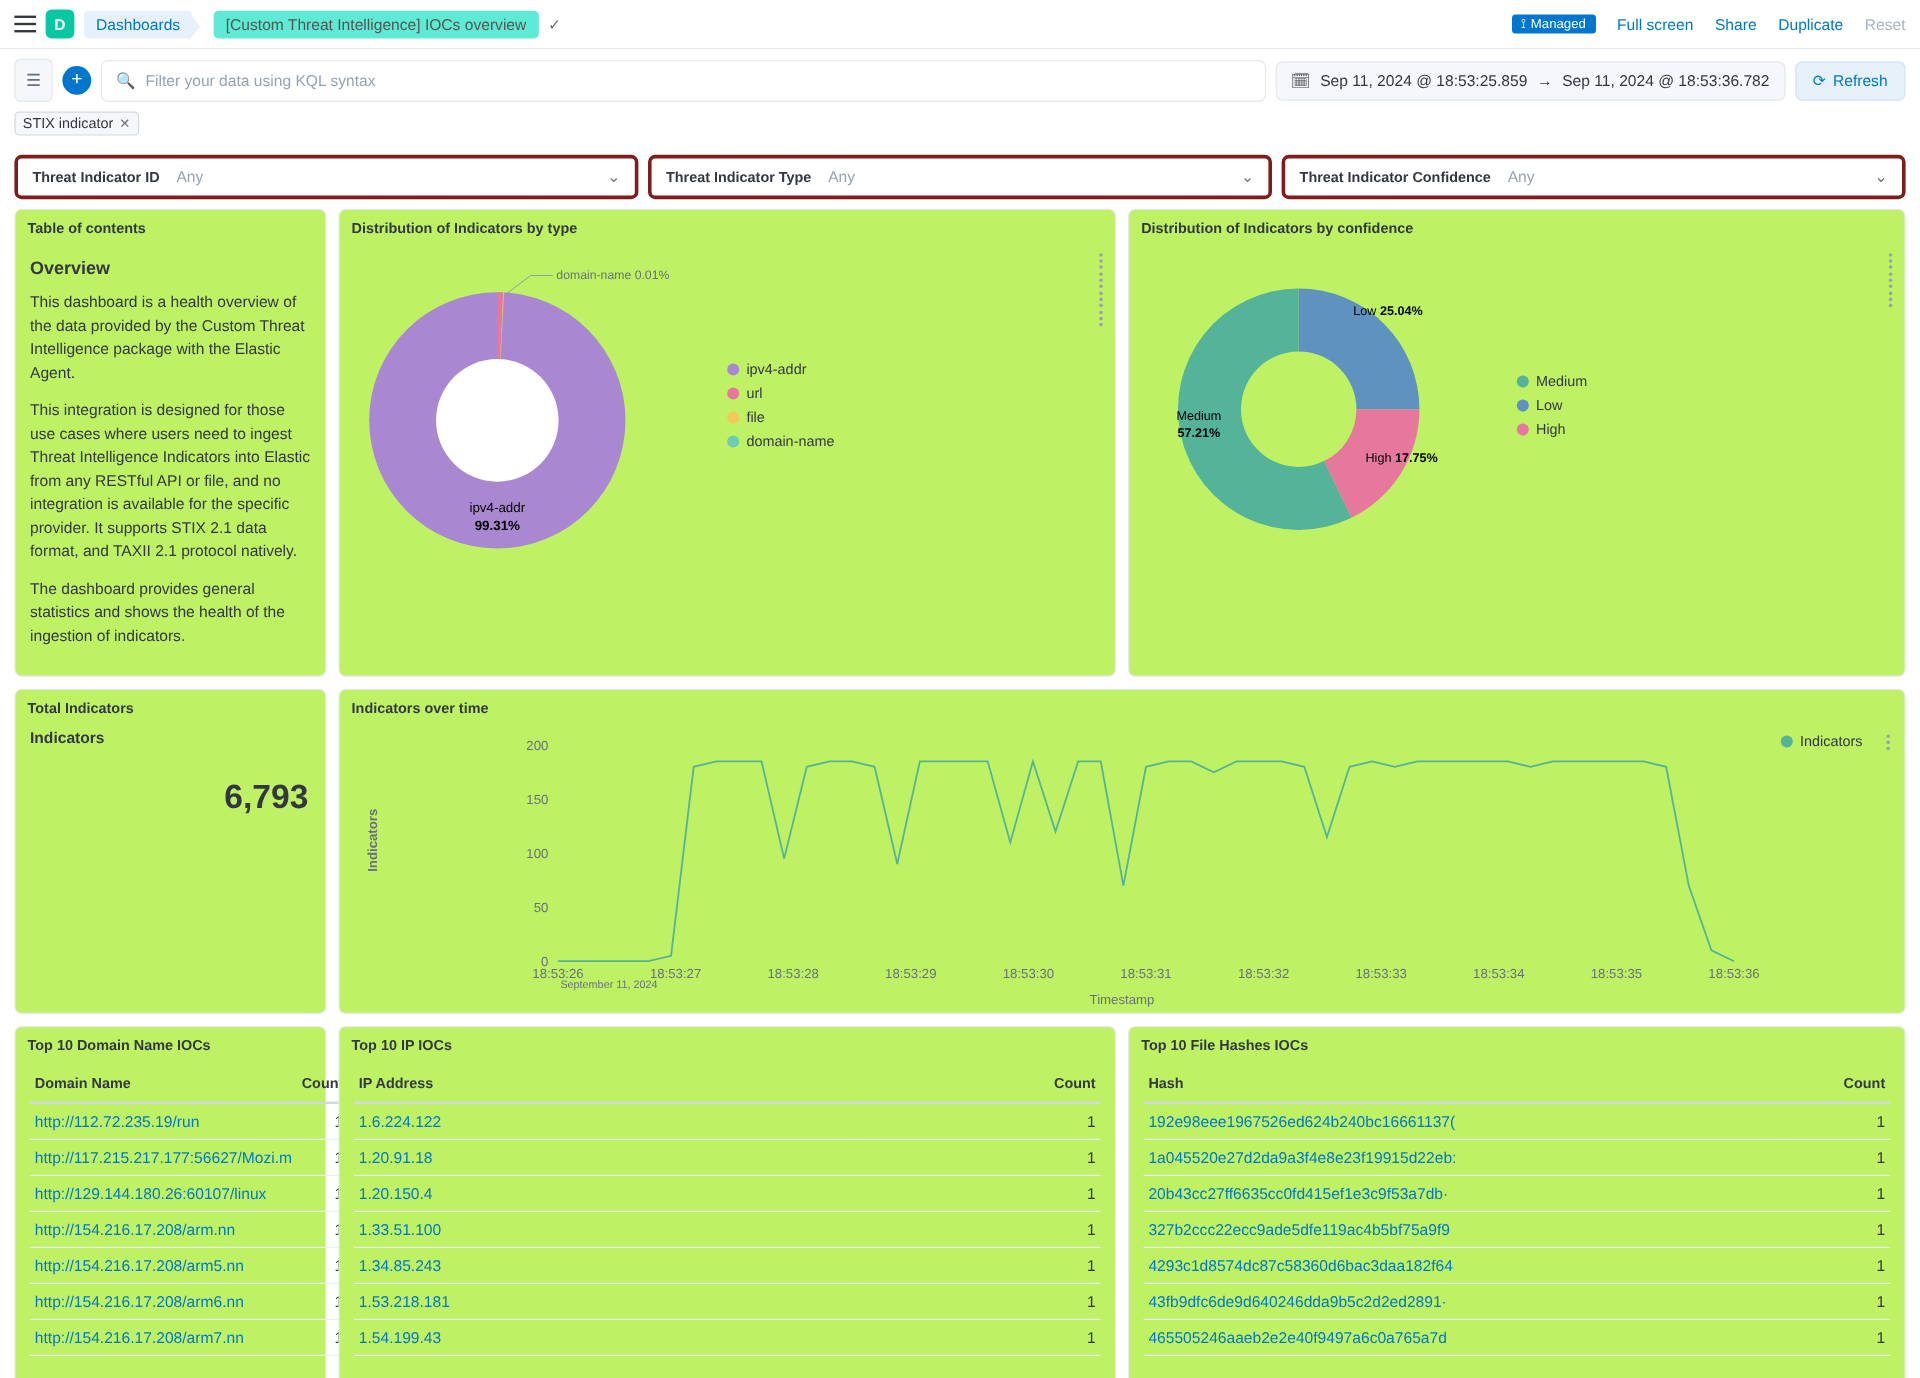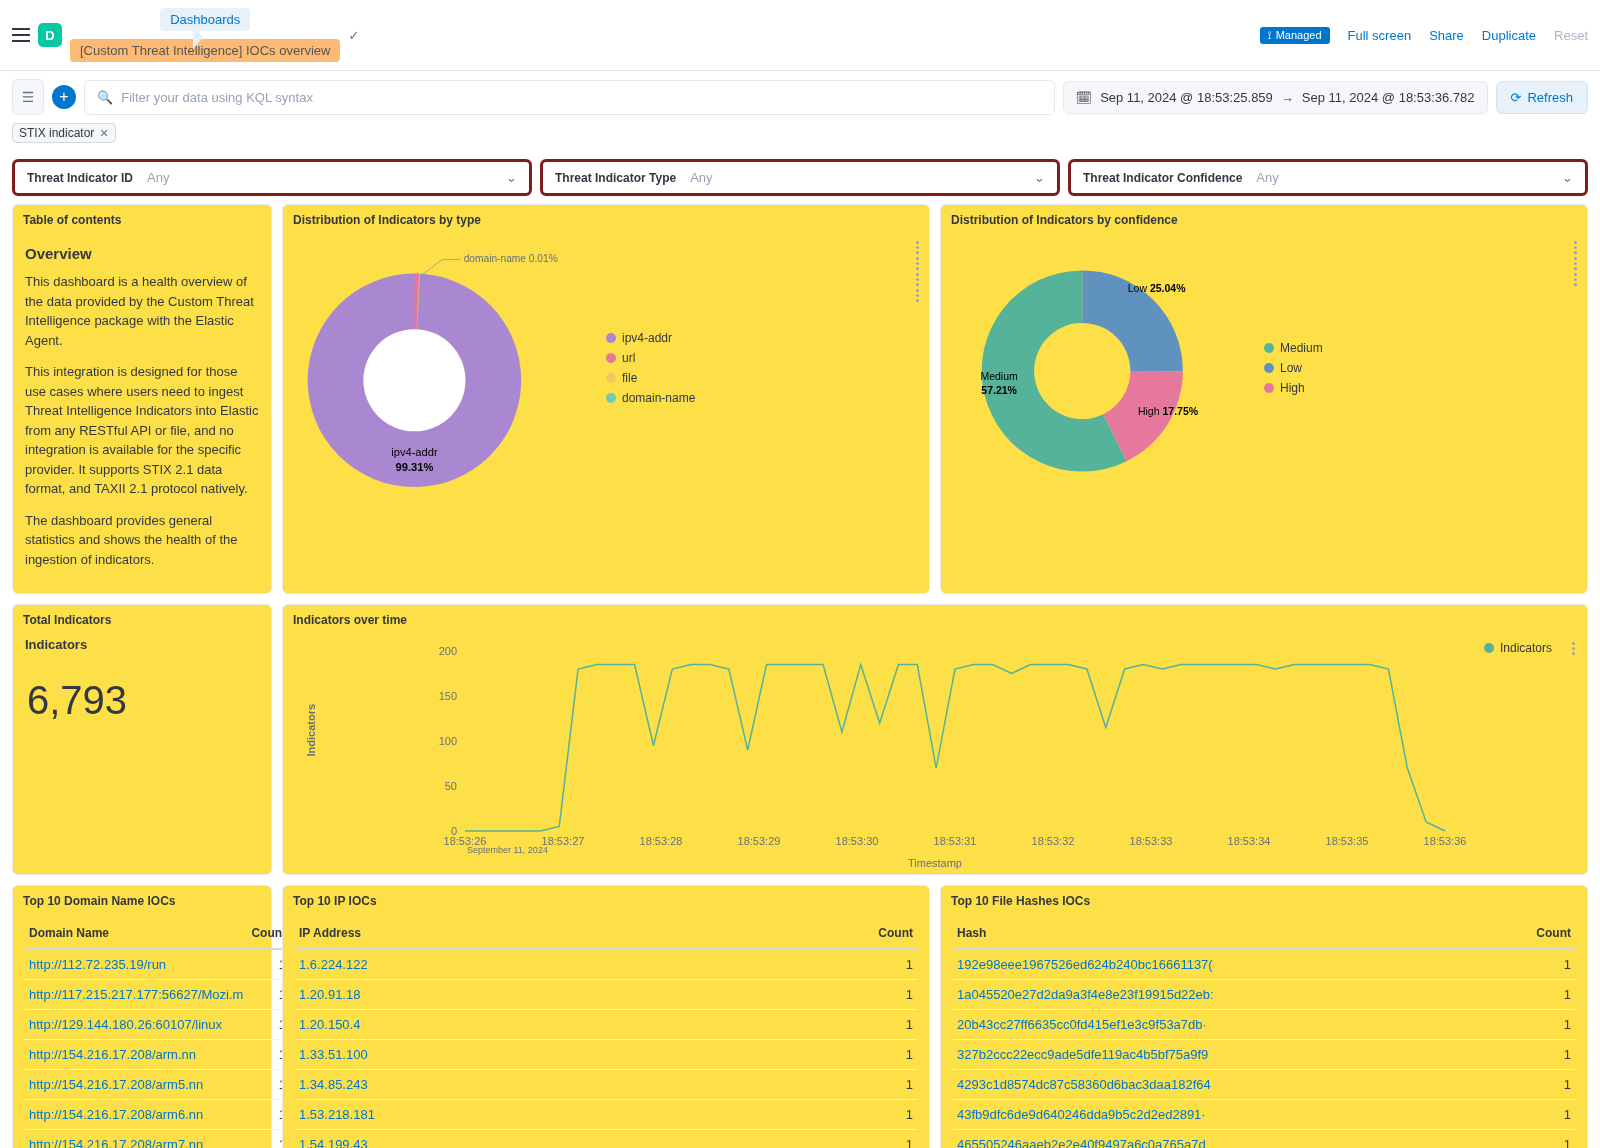--- a/index.html
+++ b/index.html
@@ -7,24 +7,24 @@
   font-family: -apple-system, BlinkMacSystemFont, "Segoe UI", Helvetica, Arial, sans-serif;
   font-size: 13px;
   background: #fff;
   color: #343741;
   width: 1600px;
 }
 .top-bar { display: flex; align-items: center; padding: 8px 12px; gap: 8px; border-bottom: 1px solid #e6e8eb; }
 .hamburger { width: 18px; height: 14px; display: flex; flex-direction: column; justify-content: space-between; cursor: pointer; }
 .hamburger span { display: block; height: 2px; background: #343741; }
 .app-badge { width: 24px; height: 24px; background: #07c8a2; border-radius: 5px; color: #fff; font-weight: bold; font-size: 13px; display: flex; align-items: center; justify-content: center; }
-.breadcrumb { display: flex; align-items: center; gap: 4px; flex-direction: column; }
+.breadcrumb { display: flex; align-items: center; gap: 4px; }
 .crumb { padding: 4px 10px; font-size: 13px; border-radius: 4px; }
 .crumb-link { color: #0077cc; background: #e6f1fa; cursor: pointer; }
-.crumb-current { color: #555; background: #fdba74; }
+.crumb-current { color: #555; background: #5eead4; }
 .crumb-arrow { color: #98a2b3; width: 10px; position: relative; }
 .crumb-arrow::before { content: ''; position: absolute; left: -7px; top: -10px; width: 0; height: 0; border-top: 12px solid transparent; border-bottom: 12px solid transparent; border-left: 10px solid #e6f1fa; }
 .chk { color: #69707d; cursor: pointer; }
 .top-right { margin-left: auto; display: flex; align-items: center; gap: 18px; }
 .managed-badge { background: #0077cc; color: #fff; padding: 2px 8px; border-radius: 3px; font-size: 11px; display:flex; align-items:center; gap:4px; }
 .top-link { color: #0077cc; cursor: pointer; font-size: 13px; }
 .top-link.disabled { color: #abb4c4; cursor: default; }
 .filter-bar { display: flex; align-items: center; padding: 8px 12px; gap: 8px; }
 .filter-btn { width: 32px; height: 36px; border: 1px solid #e6e8eb; border-radius: 5px; display: flex; align-items:center; justify-content:center; color:#0077cc; background:#f5f7fa;}
 .add-btn { width: 24px; height: 24px; border-radius: 50%; background: #0077cc; color:#fff; display:flex; align-items:center; justify-content:center; font-size:16px; cursor:pointer;}
@@ -33,41 +33,41 @@
 .refresh-btn { background: #e6f1fa; color:#0077cc; border:1px solid #d3e4f5; border-radius:6px; padding:8px 14px; display:flex; align-items:center; gap:6px; cursor:pointer;}
 .filter-tags { padding: 0 12px 8px 12px; }
 .filter-tag { display:inline-flex; align-items:center; border:1px solid #d3d9e0; background:#f5f7fa; border-radius:4px; padding: 2px 6px; font-size:12px; gap:5px;}
 .filter-tag .x { cursor:pointer; color:#69707d; font-size:11px; }
 .controls-row { display:flex; gap:8px; padding: 8px 12px; }
 .control-box { flex:1; border:3px solid #7f1d1d; border-radius:6px; padding:8px 12px; display:flex; align-items:center; }
 .control-label { font-size:12px; font-weight:600; color:#343741; margin-right:14px;}
 .control-value { color:#98a2b3; }
 .control-chevron { margin-left:auto; color:#69707d; cursor:pointer;}
 .grid { display:grid; grid-template-columns: 260px 1fr 1fr; grid-template-rows: auto auto auto auto; gap:10px; padding: 0 12px 12px 12px; }
-.panel { border:1px solid #e6e8eb; border-radius:6px; background:#fde047; position:relative; }
+.panel { border:1px solid #e6e8eb; border-radius:6px; background:#bef264; position:relative; }
 .panel-title { font-size:12px; font-weight:600; padding:8px 10px 4px 10px; }
 .panel-body { padding:6px 12px 12px 12px; }
 .toc { grid-column:1; grid-row:1; }
 .toc h3 { font-size:15px; font-weight:600; margin:8px 0 10px 0; }
 .toc p { font-size:13px; line-height:1.5; margin-bottom:12px; color:#343741; }
 .chart-type { grid-column:2; grid-row:1; }
 .chart-conf { grid-column:3; grid-row:1; }
 .total-ind { grid-column:1; grid-row:2; }
 .over-time { grid-column:2 / span 2; grid-row:2; }
 .table-dom { grid-column:1; grid-row:3; }
 .table-ip { grid-column:2; grid-row:3; }
 .table-hash { grid-column:3; grid-row:3; }
 .chart-wrap { display:flex; align-items:center; padding:10px;gap:13px; }
 .donut-svg { width: 280px; height: 260px; }
 .legend { margin-left:20px; }
 .legend-item { display:flex; align-items:center; gap:6px; font-size:12px; margin-bottom:6px;}
 .legend-dot { width:10px; height:10px; border-radius:50%; }
 .legend-dots { margin-left:auto; color:#98a2b3; cursor:pointer; letter-spacing:1px; display:flex; flex-direction:column; gap:2px; align-items:center;}
 .legend-dots span{width:3px;height:3px;background:#98a2b3;border-radius:50%;display:block;}
-.big-number { font-size:40px; font-weight:400; text-align:left; padding:14px 14px 14px 14px; }
+.big-number { font-size:28px; font-weight:700; text-align:right; padding:14px 14px 14px 14px; }
 .table { width:100%; border-collapse:collapse; }
 .table th { text-align:left; font-weight:600; font-size:12px; padding:8px 4px; border-bottom:2px solid #d3d9e0; }
 .table th:last-child { text-align:right; }
 .table td { padding:7px 4px; border-bottom:1px solid #eef0f3; font-size:13px; }
 .table td:last-child { text-align:right; }
 .table a { color:#0077cc; text-decoration:none; }
 .pager { display:flex; align-items:center; padding:4px 8px; font-size:12px; }
 .pager .right { margin-left:auto; display:flex; gap:6px; align-items:center;}
 .pager .pg { color:#69707d; cursor:pointer; padding:2px 4px;}
 .pager .pg.active { color:#0077cc; font-weight:600; text-decoration: underline;}

